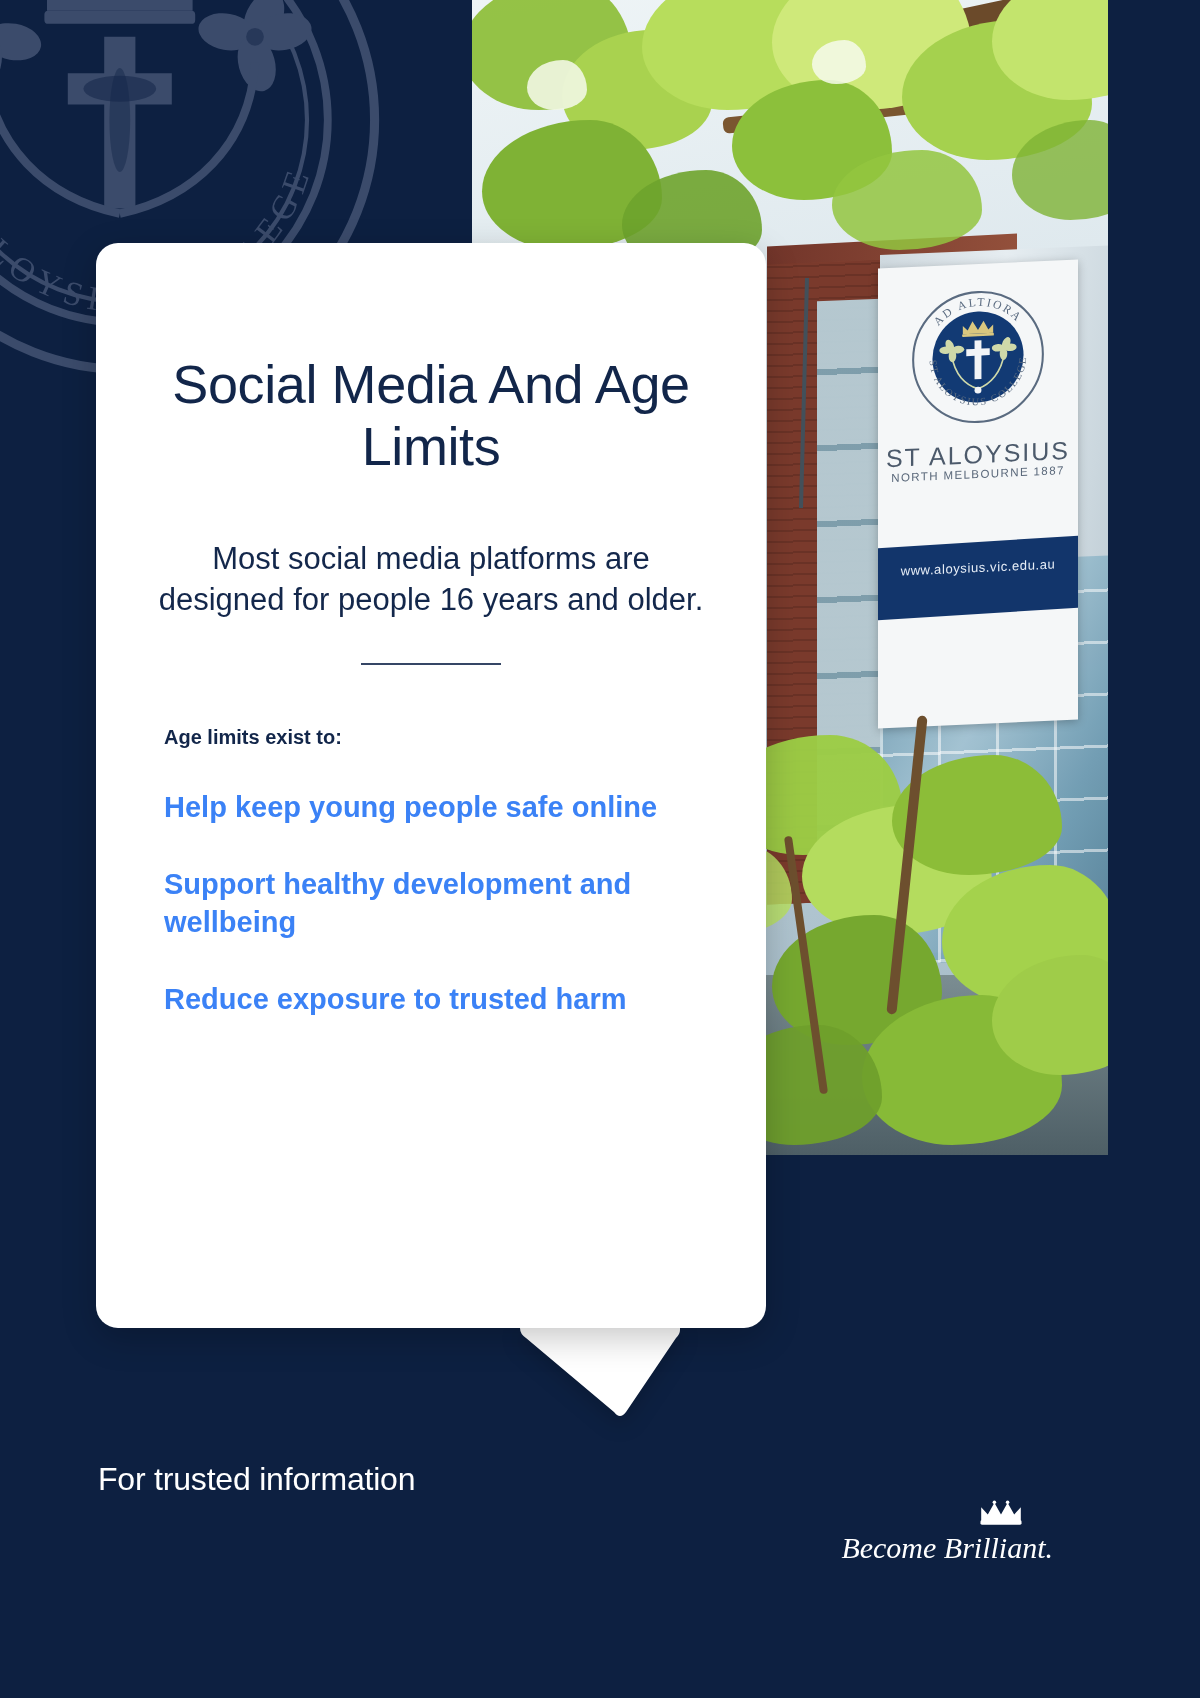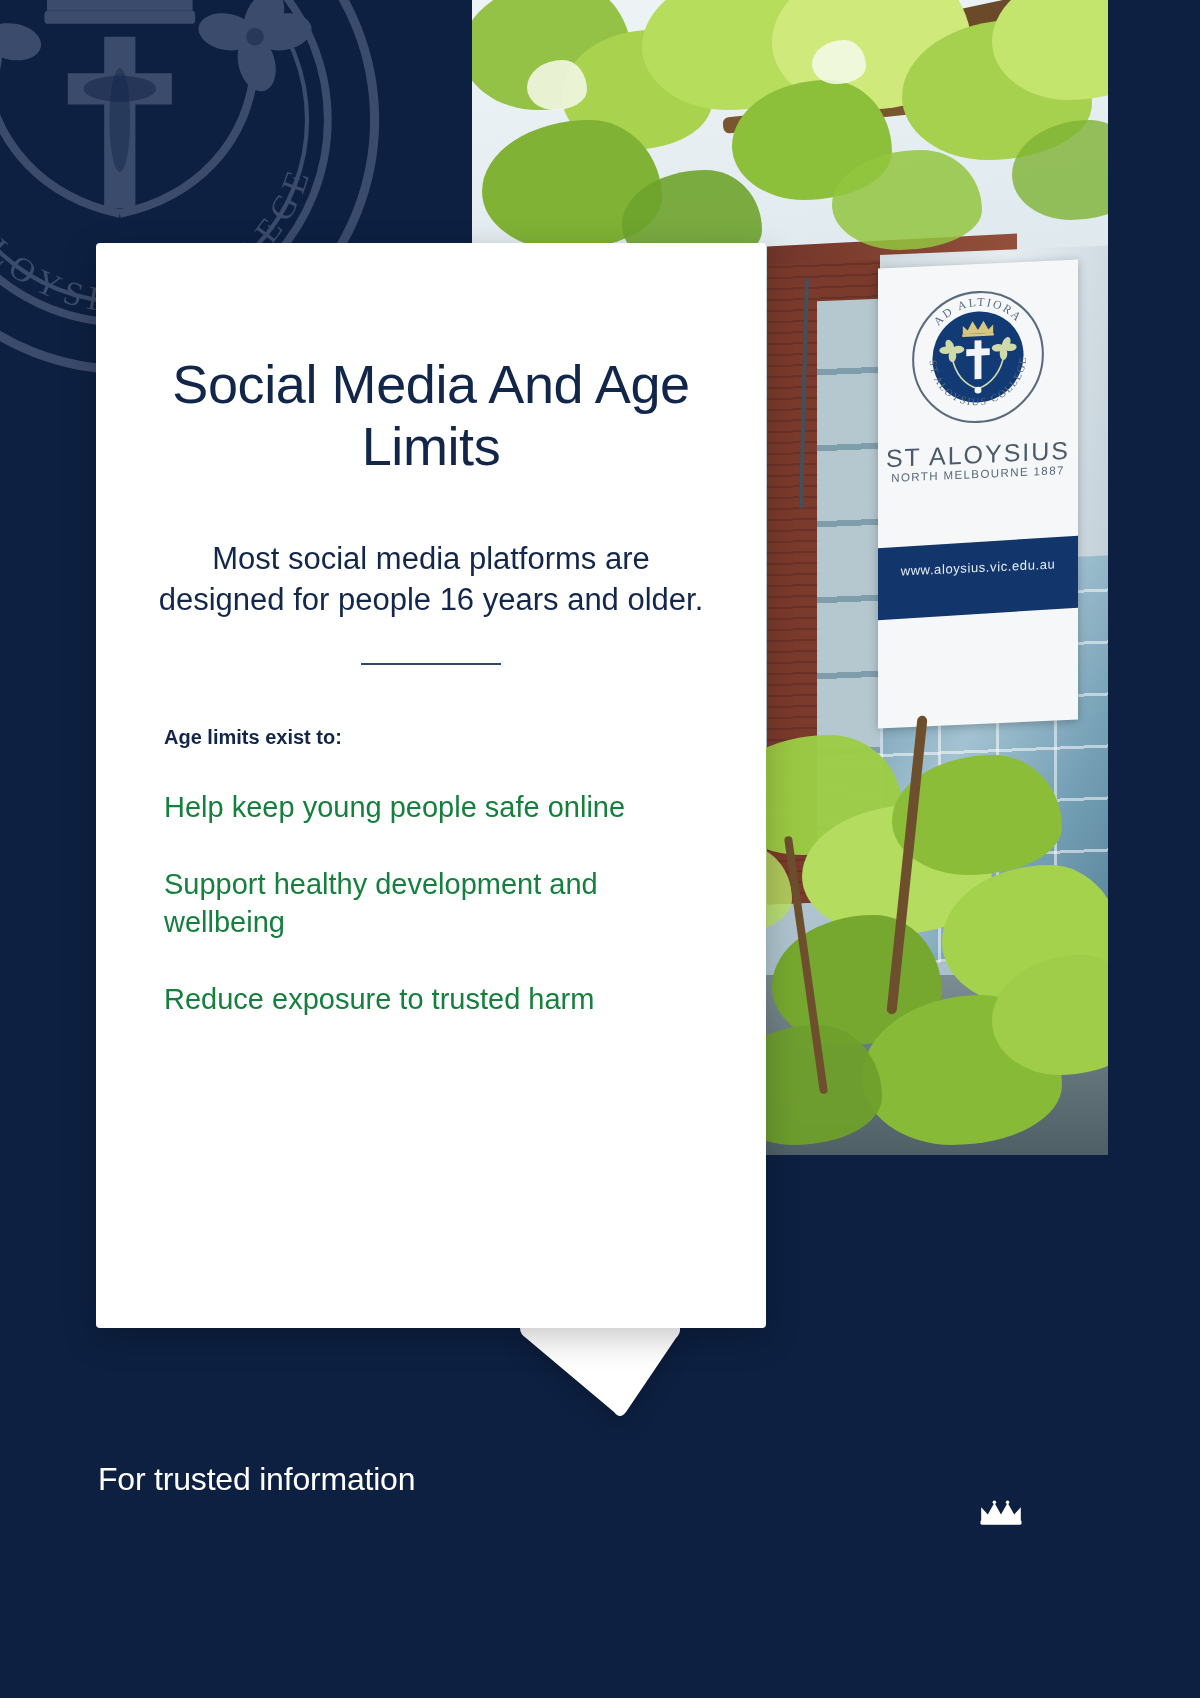--- a/index.html
+++ b/index.html
@@ -121,21 +121,21 @@
   .branch{position:absolute;background:#5a3d22;border-radius:6px;}
 
   .photo-canopy{position:absolute;left:0;top:0;width:636px;height:300px;overflow:hidden;}
   .photo-bottomveg{position:absolute;left:0;bottom:0;width:636px;height:460px;overflow:hidden;}
 
   
   .card{
     position:absolute;left:96px;top:243px;
     width:670px;height:1085px;
     background:#ffffff;
-    border-radius:4px;
+    border-radius:22px;
     box-shadow:0 10px 34px rgba(0,0,0,.22);
   }
   .tail{
     position:absolute;left:520px;top:1326px;
     width:0;height:0;
     border-left:0 solid transparent;
     border-right:0 solid transparent;
     filter:drop-shadow(0 8px 10px rgba(0,0,0,.18));
   }
   .tail svg{display:block}
@@ -161,21 +161,21 @@
     width:140px;height:2px;background:#12264a;opacity:.85;
   }
   .sub-head{
     position:absolute;left:68px;top:465px;width:540px;
     color:#12264a;font-size:20px;font-weight:700;line-height:1.2;
   }
   .bullets{
     position:absolute;left:68px;top:545px;width:540px;
   }
   .bullet{
-    color:#15803d;font-size:29px;line-height:1.33;font-weight:400;
+    color:#3b82f6;font-size:29px;line-height:1.33;font-weight:700;
     margin-bottom:38px;
   }
 
   
   .footer-left{
     position:absolute;left:98px;top:1460px;width:520px;color:#ffffff;
   }
   .footer-line{
     font-size:32px;line-height:1.2;font-weight:400;letter-spacing:-.2px;
   }
@@ -367,17 +367,18 @@
 
   <div class="footer-right">
     <span class="crown-mark">
       <svg viewBox="0 0 60 34" aria-hidden="true">
         <path d="M3 31 L3 9 L12 19 L21 3 L30 19 L39 3 L48 19 L57 9 L57 31 Z" fill="#ffffff"></path>
         <rect x="2" y="27" width="56" height="6" rx="2" fill="#ffffff"></rect>
         <circle cx="21" cy="2.5" r="2.4" fill="#ffffff"></circle>
         <circle cx="39" cy="2.5" r="2.4" fill="#ffffff"></circle>
       </svg>
     </span>
+    <div class="tagline" style="margin-top:0">Become Brilliant.</div>
   </div>
 
 </div>
 
 <div class="filler"></div>
 
 </body></html>

